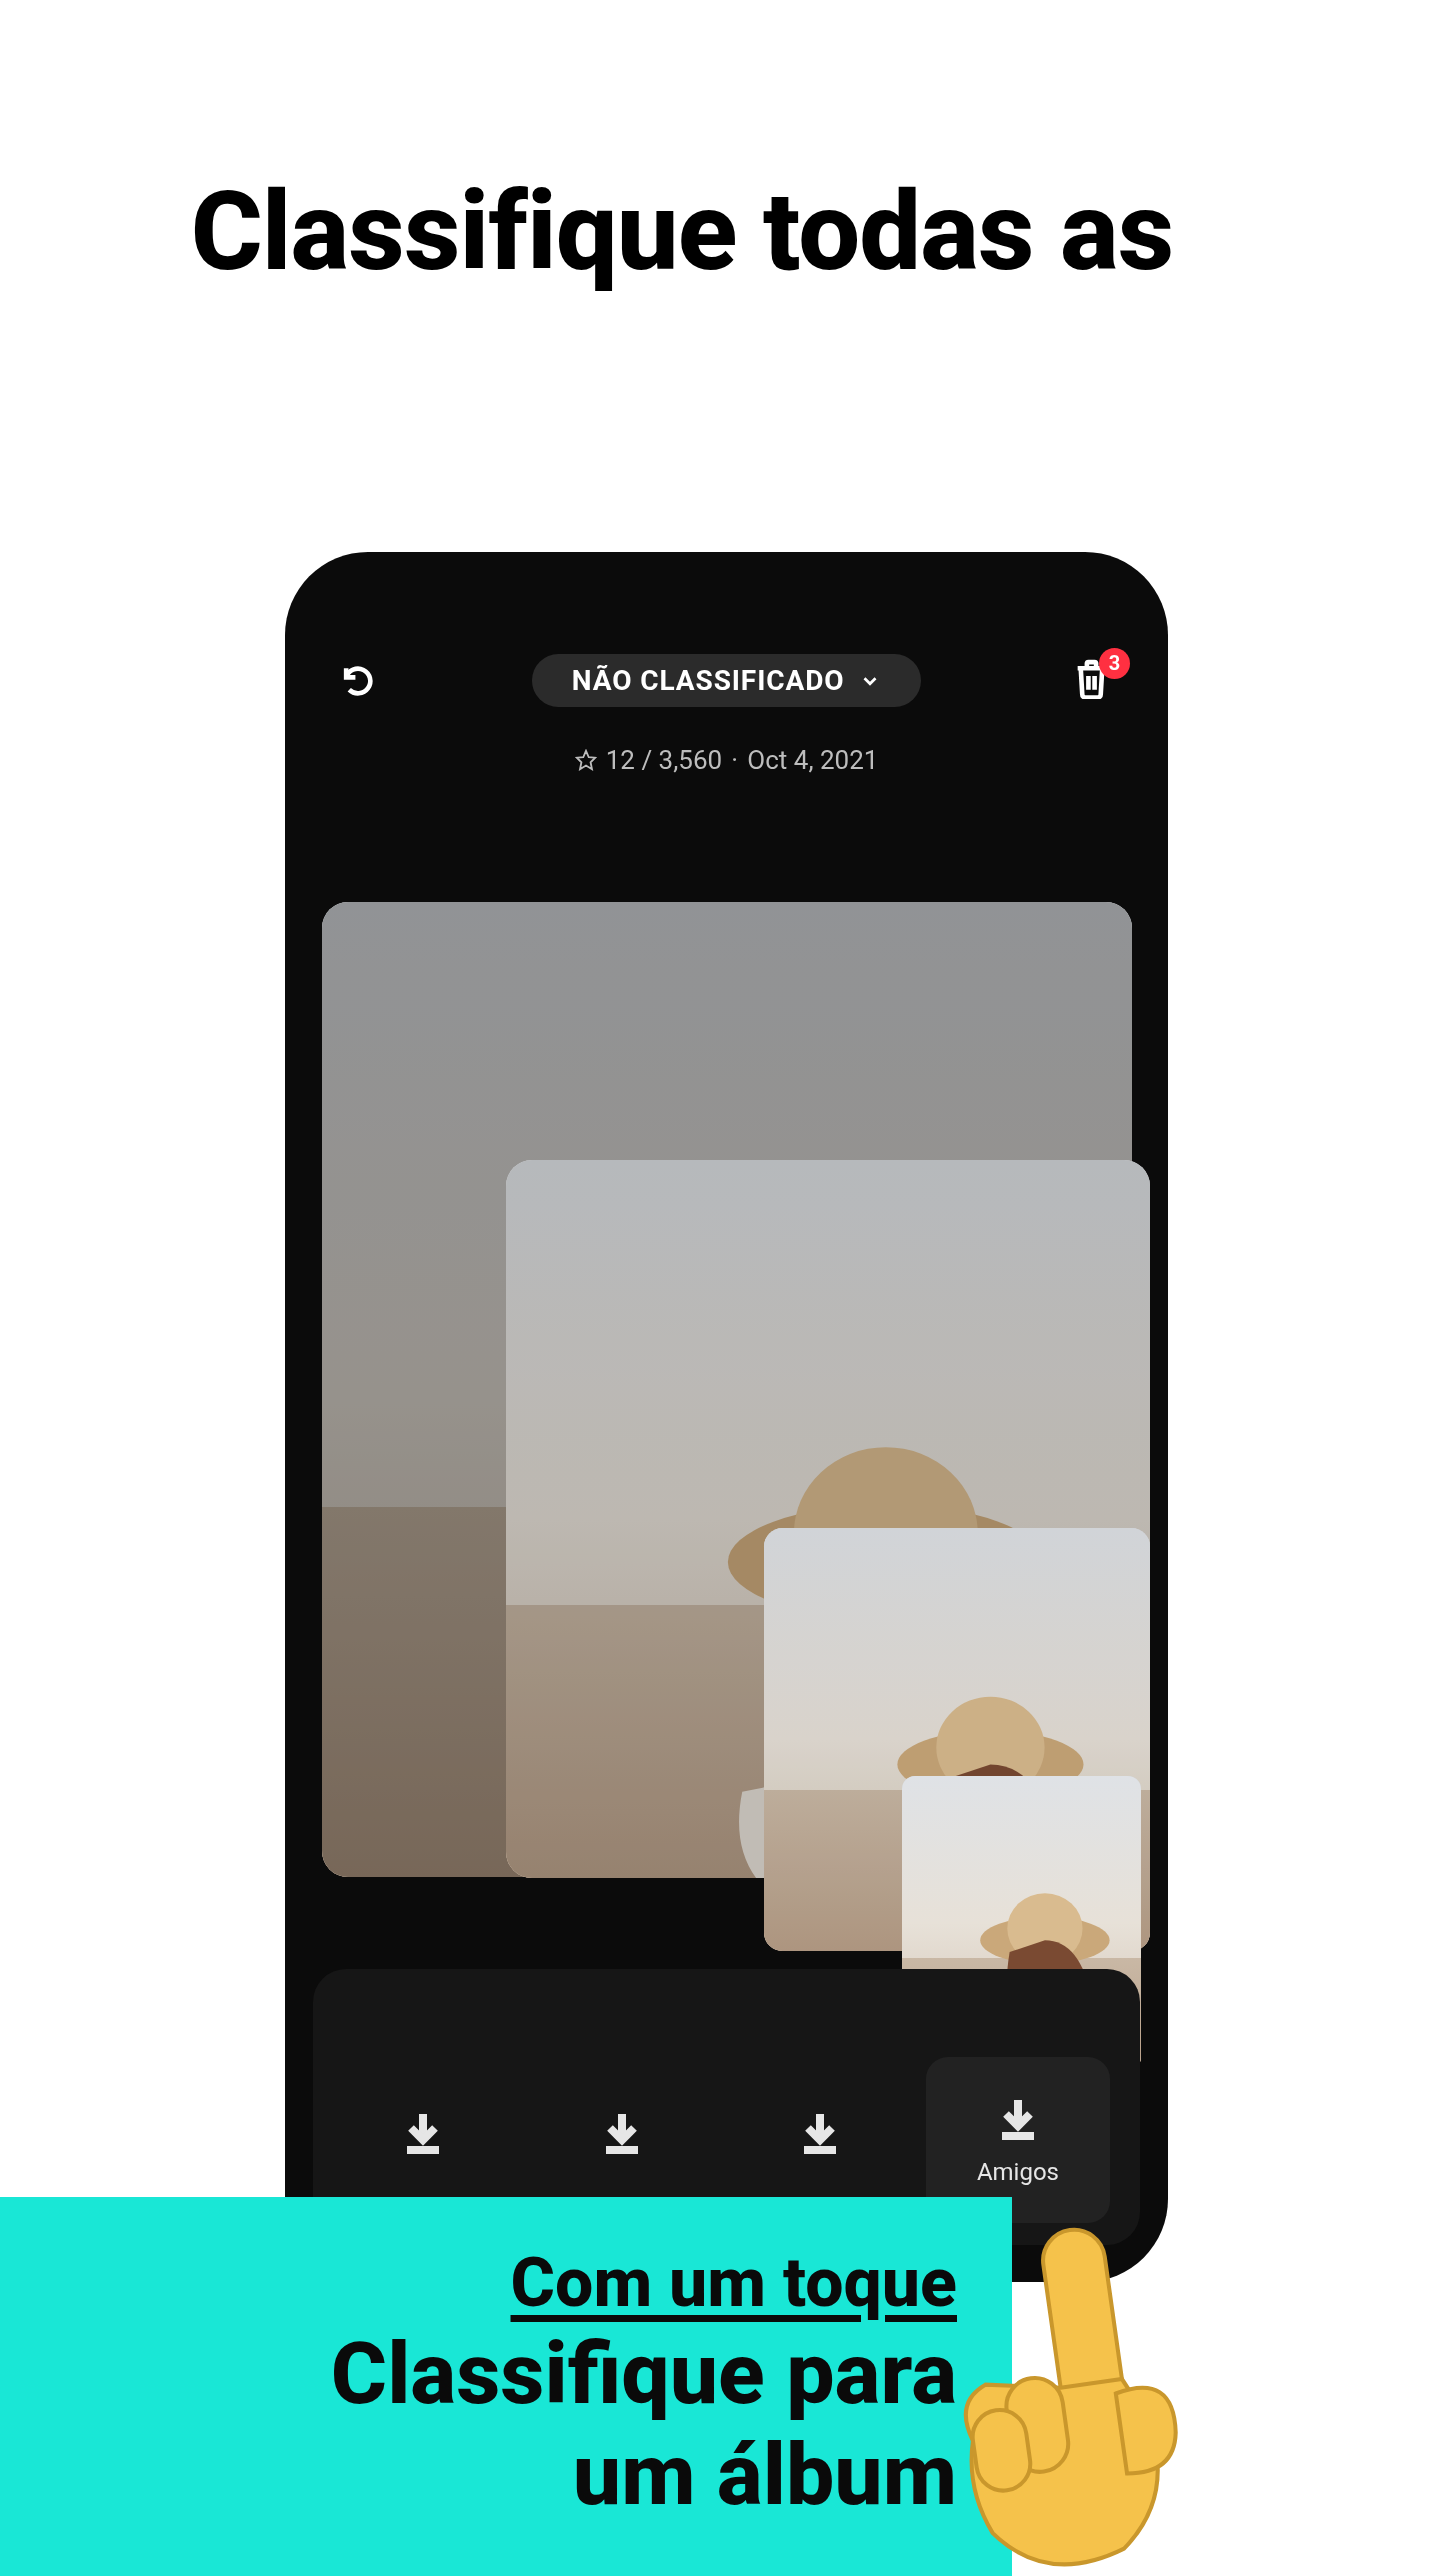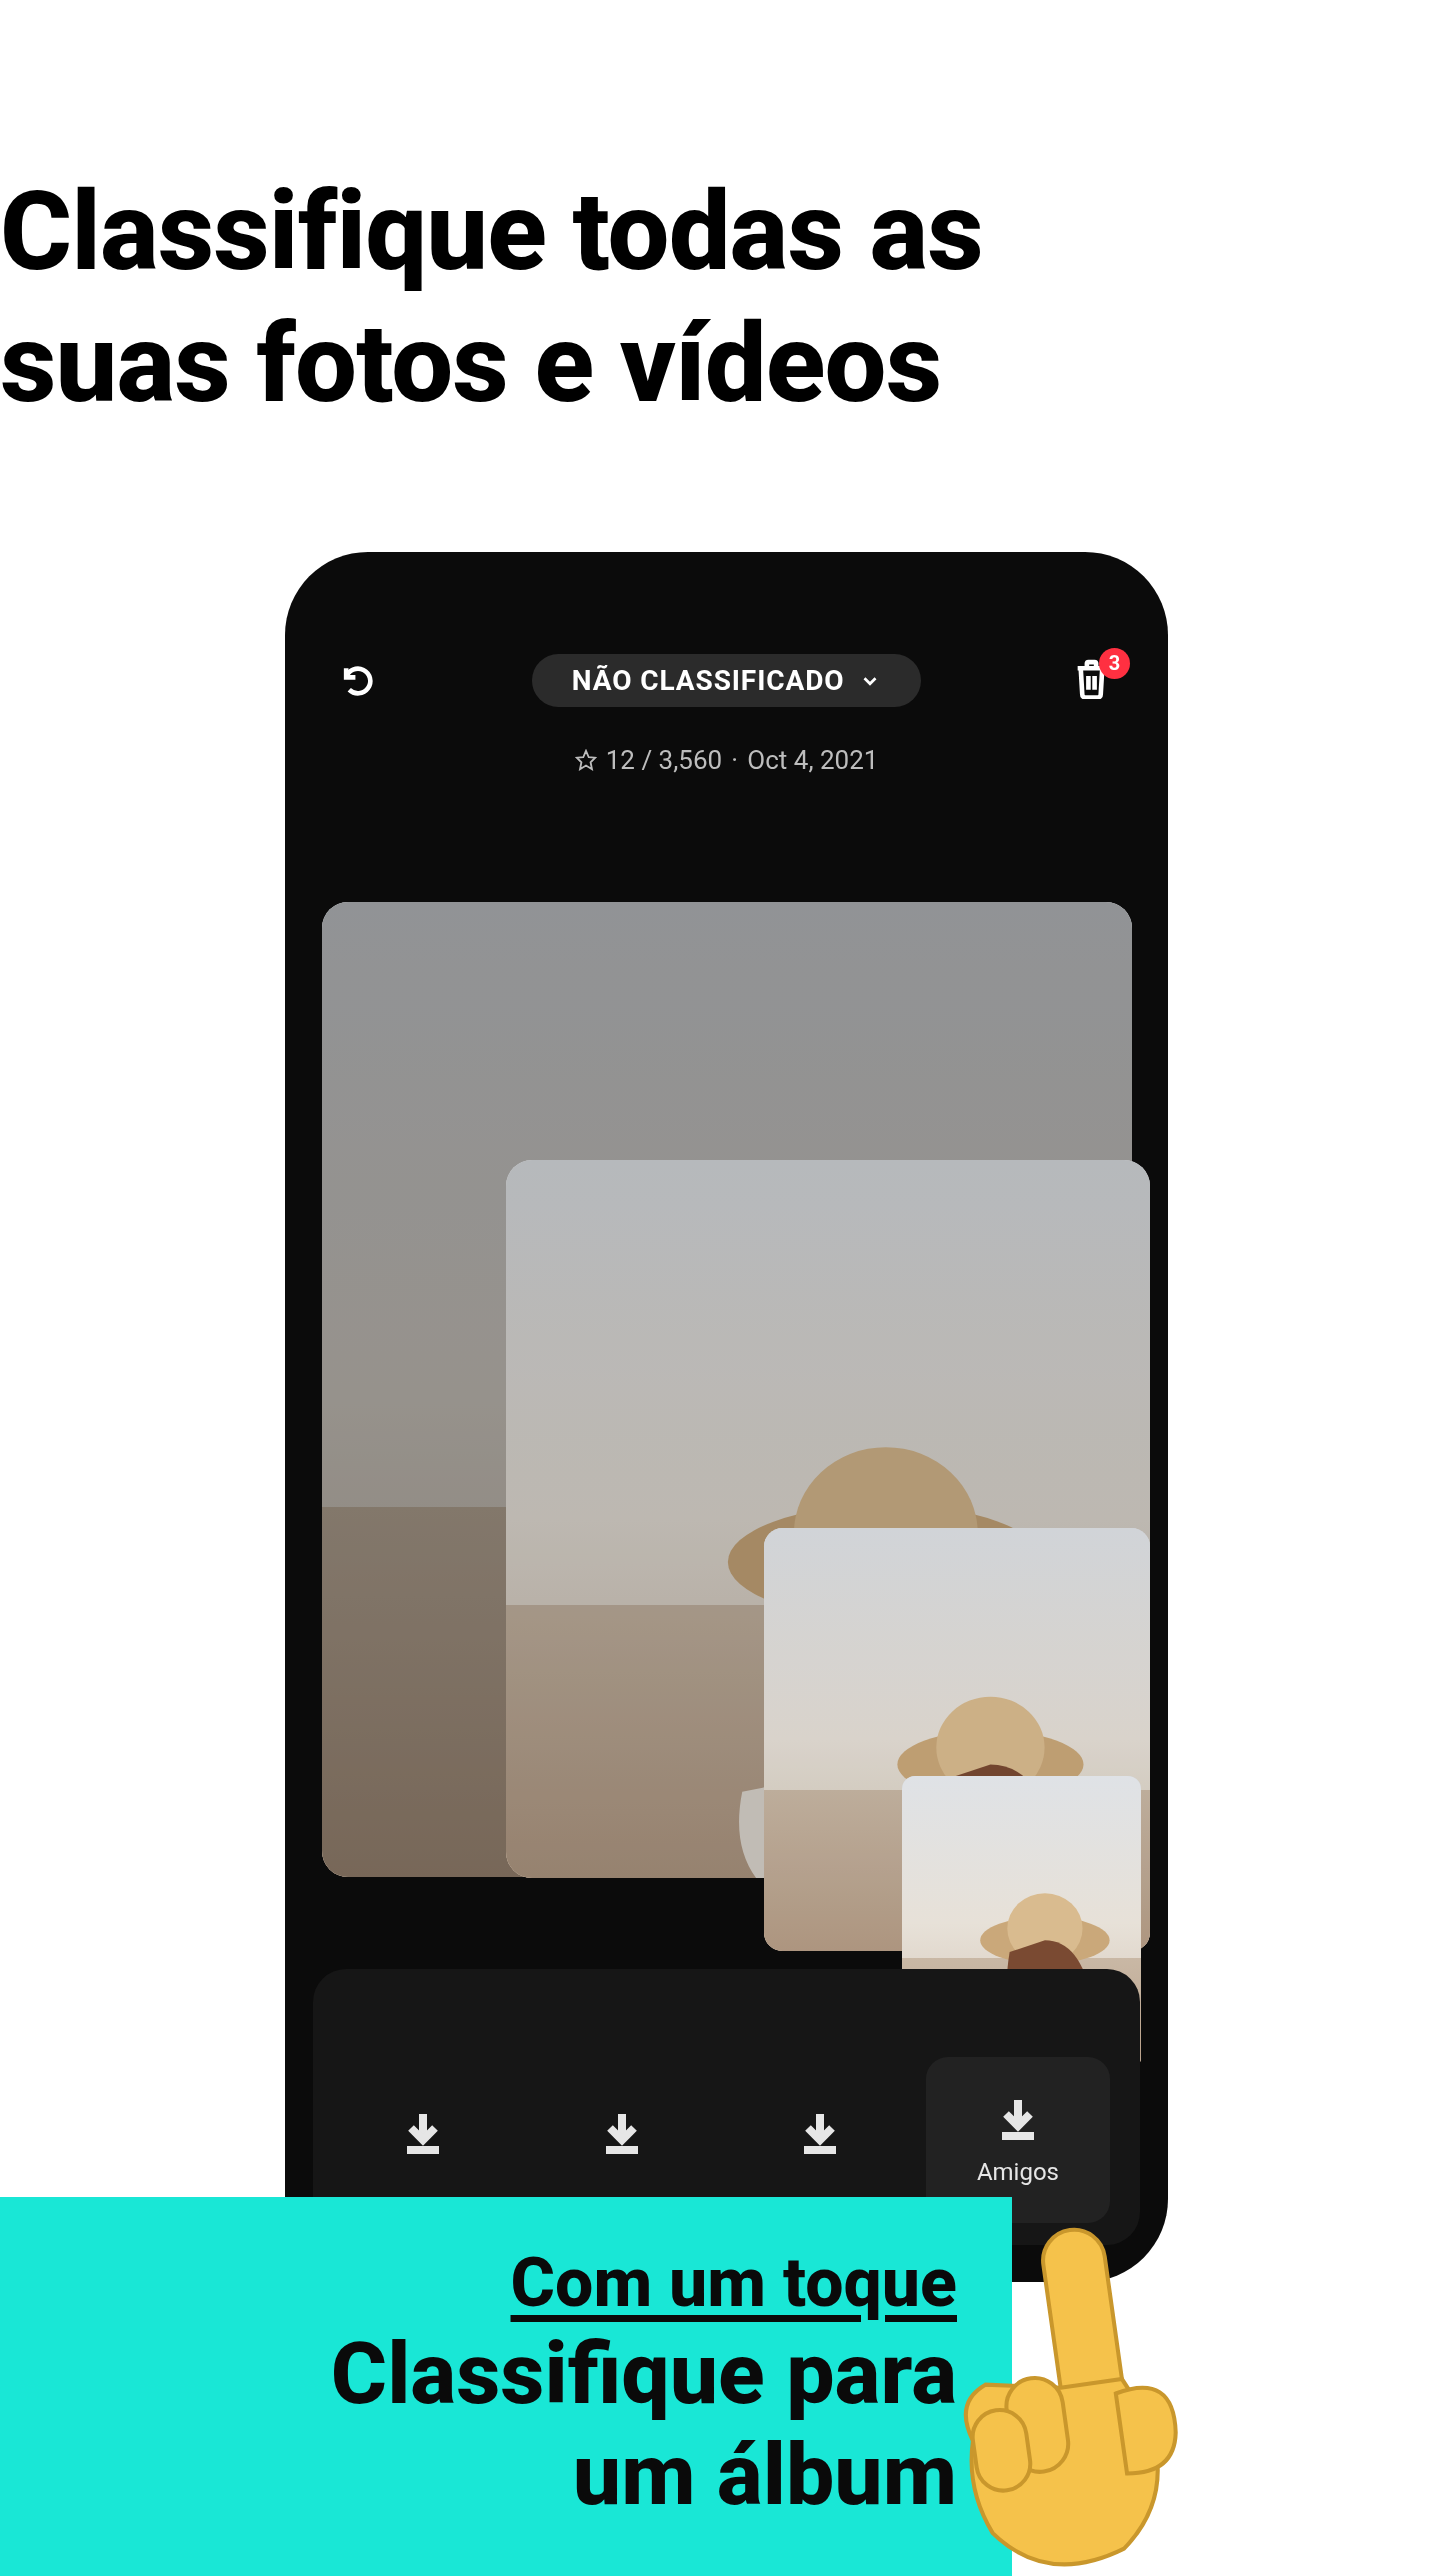--- a/index.html
+++ b/index.html
@@ -3,21 +3,21 @@
 <meta charset="utf-8">
 <style>
   * { box-sizing: border-box; margin: 0; padding: 0; }
   html, body { width: 1449px; height: 2576px; background: #ffffff; font-family: -apple-system, BlinkMacSystemFont, "Segoe UI", Roboto, Helvetica, Arial, sans-serif; overflow: hidden; }
 
   .headline {
     position: absolute;
     top: 166px;
     left: 0;
     width: 1364px;
-    text-align: left;
+    text-align: center;
     font-weight: 800;
     font-size: 110px;
     line-height: 1.2;
     color: #000;
     letter-spacing: -0.9px;
   }
 
   
   .phone {
     position: absolute;
@@ -211,21 +211,20 @@
     height: 350px;
     transform: rotate(-8deg);
   }
   .hand svg { width: 100%; height: 100%; }
 </style>
 </head>
 <body>
 
 <div class="headline">
   <div>Classifique todas as</div>
-  <div>suas fotos e vídeos</div>
 </div>
 
 <div class="phone">
 
   <div class="topbar">
     <div class="undo-btn">
       <svg viewBox="0 0 24 24">
         <path d="M4 10 A8 8 0 1 1 6 18"></path>
         <polyline points="4,4 4,10 10,10"></polyline>
       </svg>

